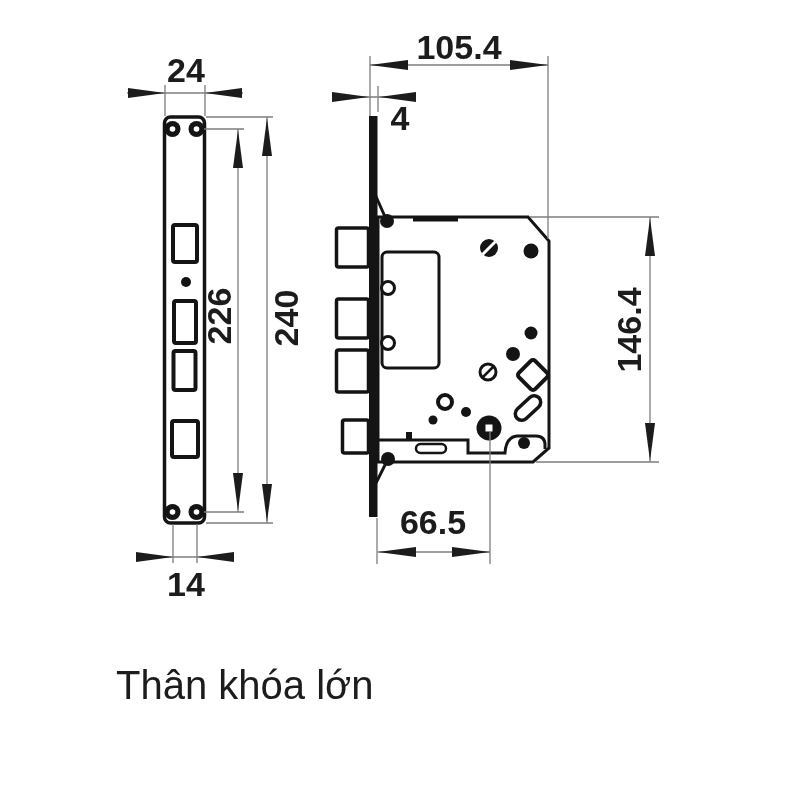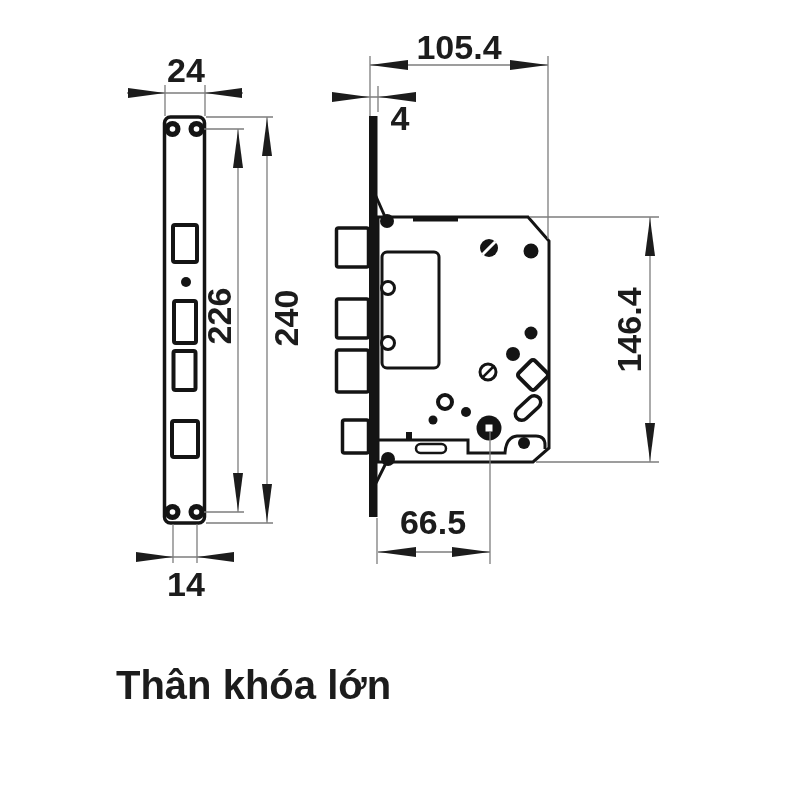--- a/index.html
+++ b/index.html
@@ -21,21 +21,21 @@
   .outline{fill:#ffffff;stroke:var(--ink);}
   .solid{fill:var(--ink);stroke:none;}
   .dimline{stroke:var(--dim);stroke-width:1.3;fill:none;}
   .arrow{fill:var(--label);stroke:none;}
   .dimtext{
     font-family:"Liberation Sans", sans-serif;
     font-weight:bold;font-size:34px;fill:var(--label);
   }
   .caption{
     position:absolute;left:116px;top:660px;
-    font-size:40px;font-weight:bold;color:var(--label);
+    font-size:40px;font-weight:normal;color:var(--label);
     line-height:50px;white-space:nowrap;
   }
 </style>
 </head>
 <body>
 
 <div class="canvas">
 <svg width="800" height="800" viewBox="0 0 800 800">
 
   <g>

